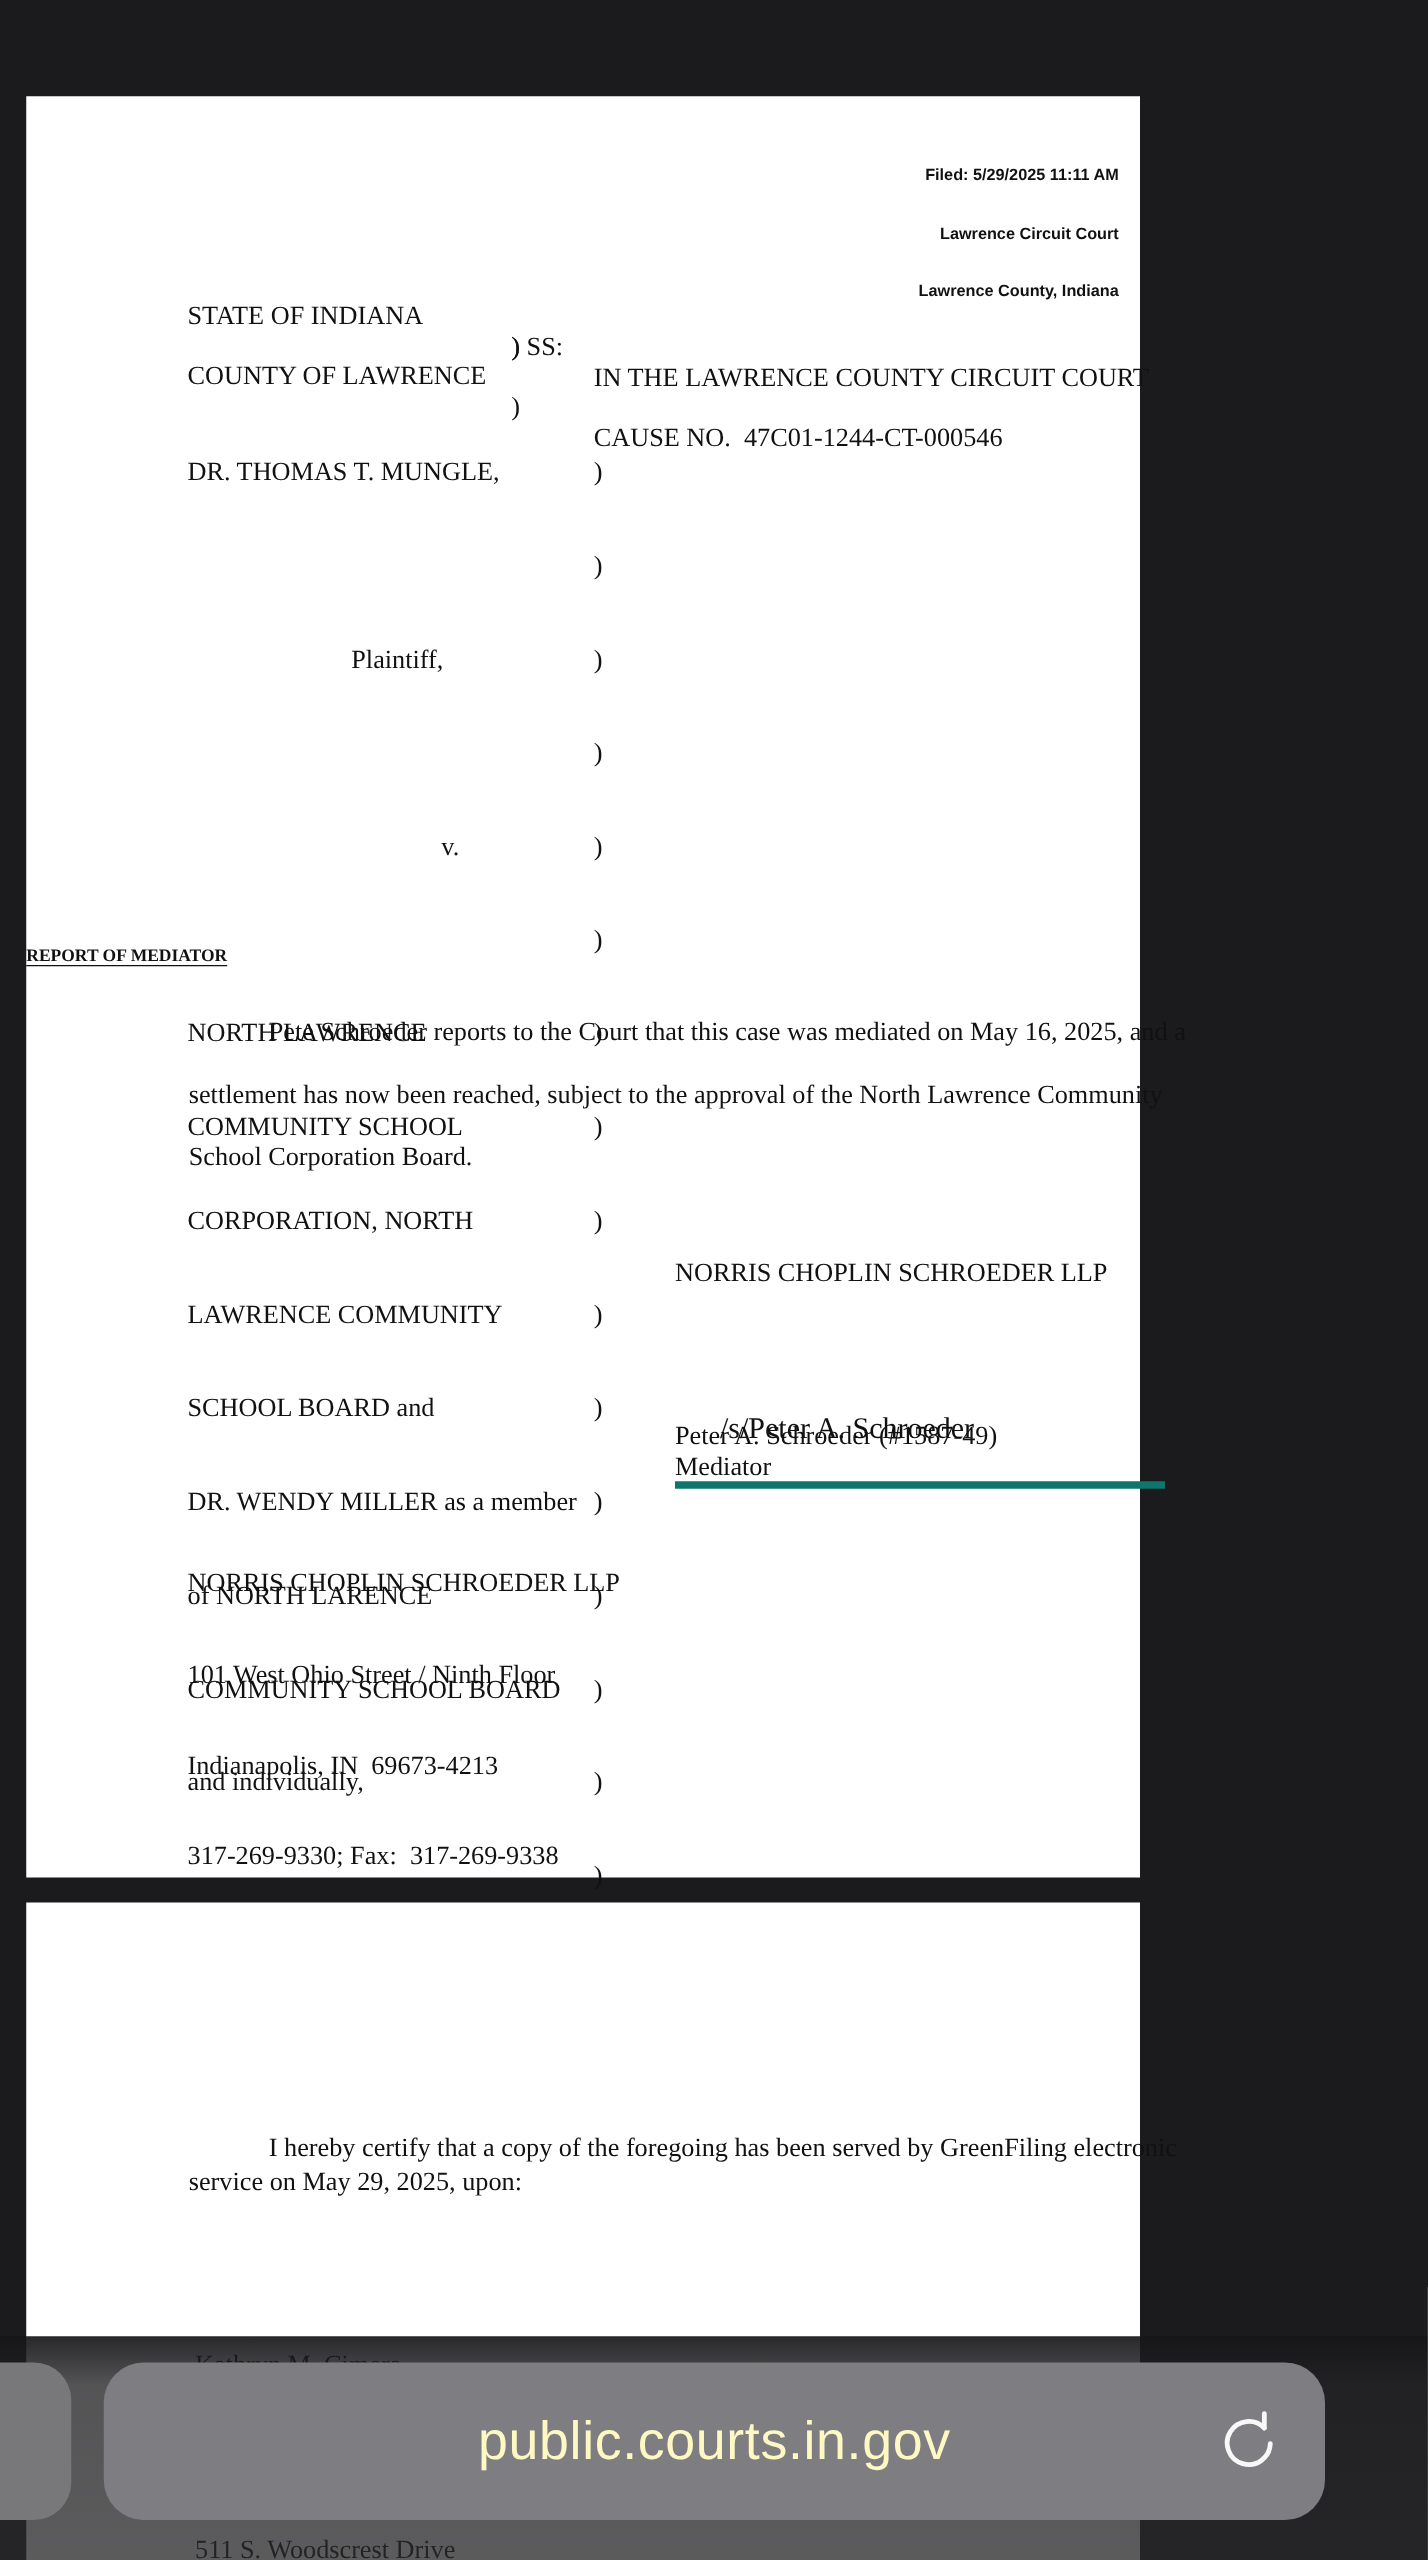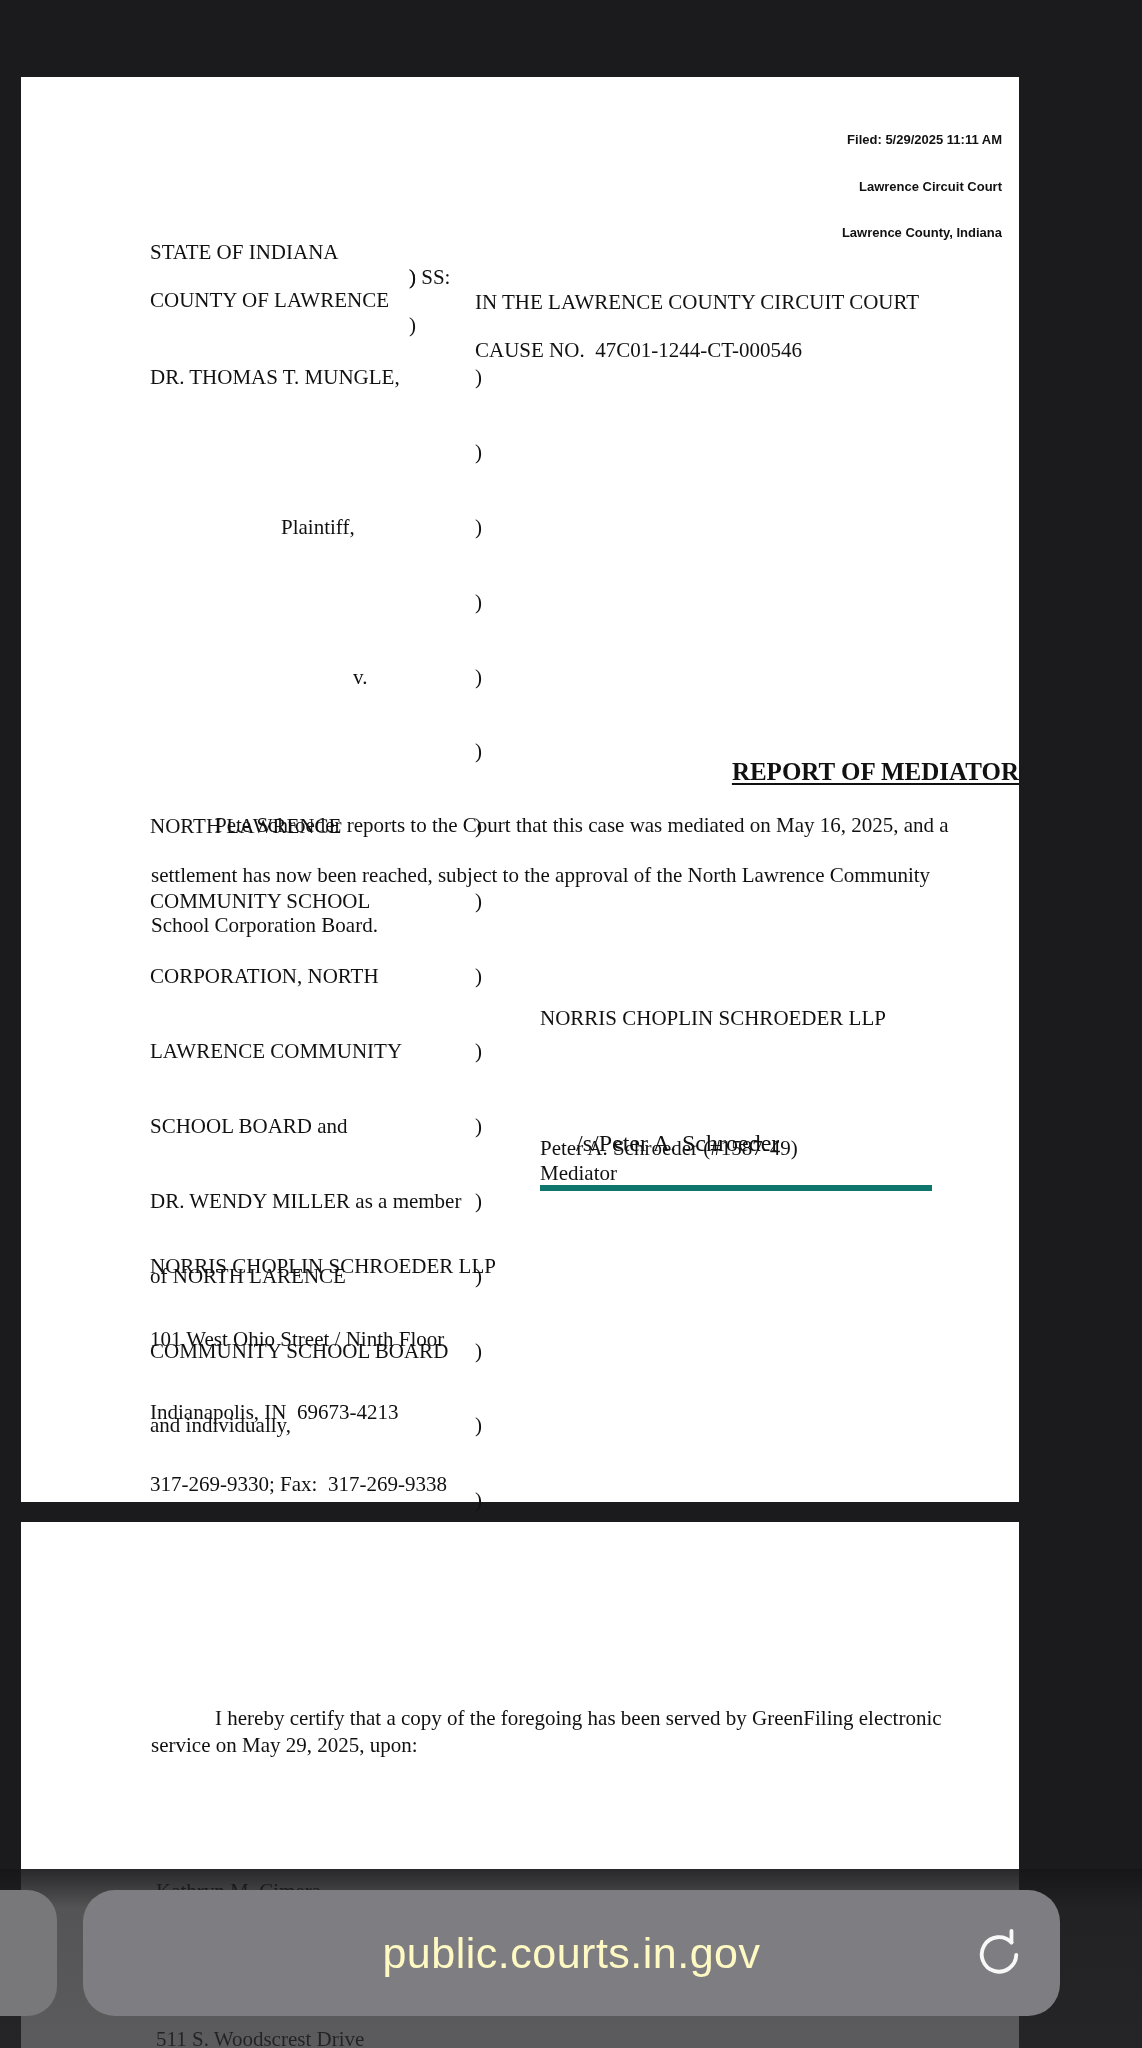--- a/index.html
+++ b/index.html
@@ -10,21 +10,21 @@
     height: 2048px;
     margin: 0 auto;
     background: #1b1b1d;
     overflow: hidden;
     font-family: "Liberation Serif", "DejaVu Serif", serif;
     color: #111111;
   }
   .page {
     position: absolute;
     left: 21px;
-    width: 998px;
+    width: 891px;
     background: #ffffff;
   }
   #page1 { top: 77px; height: 1425px; }
   #page2 { top: 1522px; height: 526px; }
 
   .doc-text, .doc-text * { white-space: pre-wrap; }
 
   
   .filed-stamp {
     position: absolute;
@@ -48,22 +48,22 @@
   .parties { position: absolute; left: 129px; top: 238px; width: 700px; font-size: 21px; }
   .prow { position: relative; height: 24.9px; }
   .ptext { position: absolute; left: 0; text-align: right; }
   .ptext.ind-a { left: 131px; }
   .ptext.ind-b { left: 203px; }
   .pparen { position: absolute; left: 325px; }
 
   
   .doc-heading {
     position: absolute; left: 0; width: 100%;
-    text-align: right;
-    font-size: 25px; font-weight: bold;
+    text-align: left;
+    font-size: 14px; font-weight: bold;
     text-decoration: underline;
     text-underline-offset: 3px;
   }
   #report-heading { top: 681px; }
   #certificate-heading { top: 134px; }
 
   .body-par { position: absolute; left: 130px; top: 736px; width: 840px; font-size: 21px; }
   .body-line { position: absolute; left: 0; width: 100%; }
   .body-par .body-line:nth-child(1) { top: 0; padding-left: 64px; }
   .body-par .body-line:nth-child(2) { top: 50px; }

